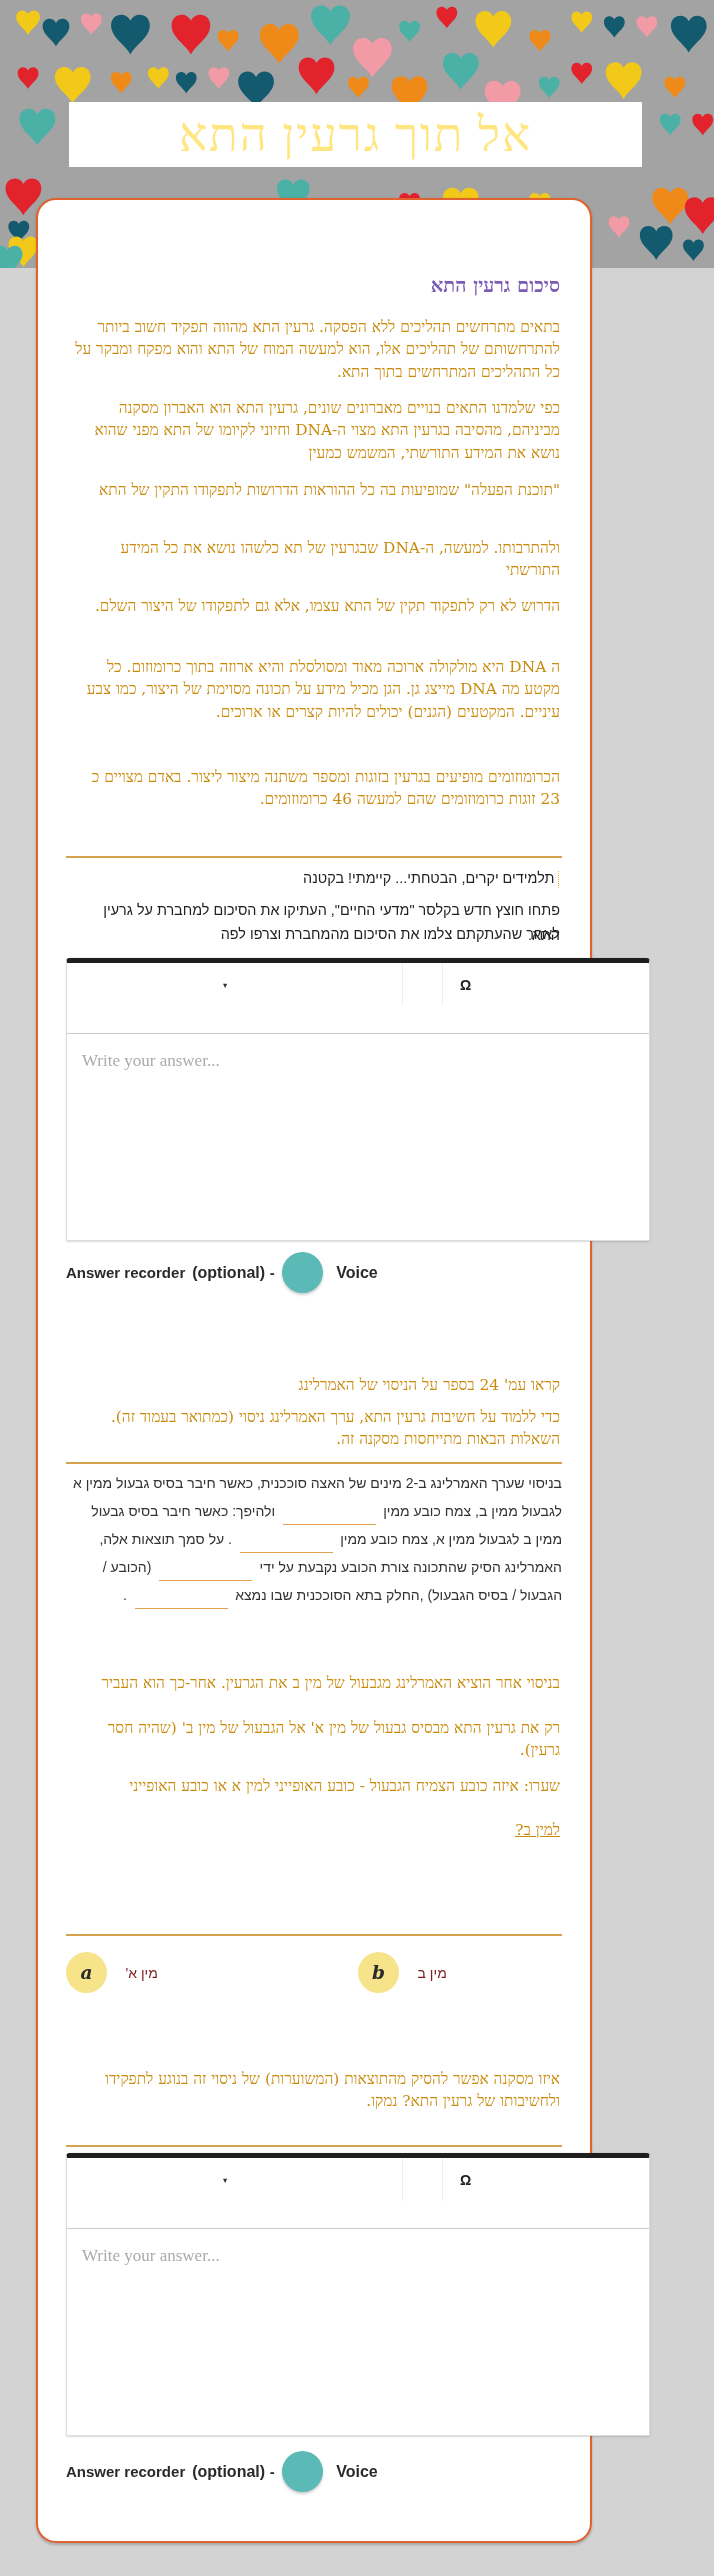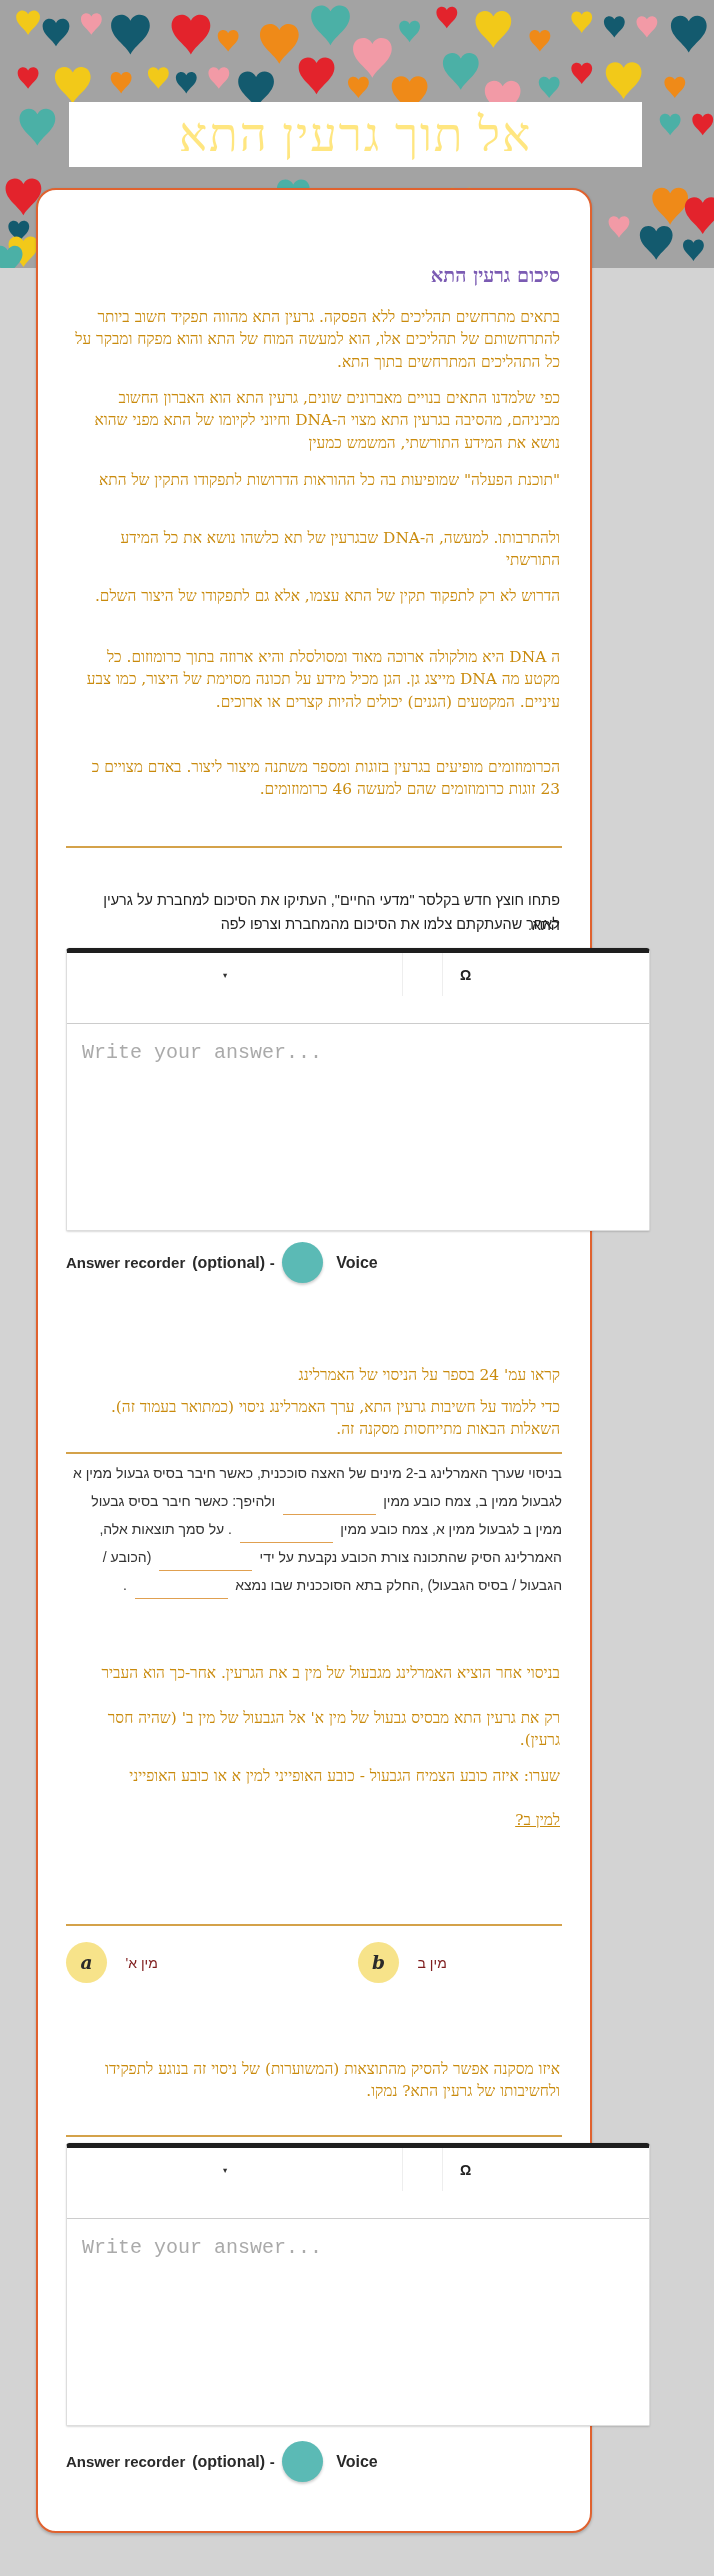--- a/index.html
+++ b/index.html
@@ -3,38 +3,38 @@
 <meta charset="utf-8">
 <style>
   * { box-sizing: border-box; margin: 0; padding: 0; }
   html, body { width: 715px; height: 2576px; background: #d3d3d3; overflow: hidden; }
   body { position: relative; font-family: "Liberation Sans", sans-serif; }
 
   .hearts-bg { position: absolute; left: 0; top: 0; width: 715px; height: 268px; background: #a3a3a3; overflow: hidden; }
   .title-banner { position: absolute; left: 69px; top: 102px; width: 573px; height: 65px; background: #fff; display: flex; align-items: center; justify-content: center; direction: rtl; }
   .title-banner span { font-family: "Liberation Serif", serif; font-size: 47px; color: #ffe680; letter-spacing: 1.9px; }
 
-  .card { position: absolute; left: 36px; top: 188px; width: 556px; height: 2345px; background: #fff; border: 2.8px solid #e0622f; border-radius: 20px; box-shadow: 0 1.9px 2.8px rgba(0,0,0,0.2); }
+  .card { position: absolute; left: 36px; top: 198px; width: 556px; height: 2345px; background: #fff; border: 2.8px solid #e0622f; border-radius: 20px; box-shadow: 0 1.9px 2.8px rgba(0,0,0,0.2); }
 
   .rtl { direction: rtl; text-align: right; }
   .section-title { position: absolute; right: 30px; top: 74px; font-family: "DejaVu Serif", serif; font-weight: bold; font-size: 19.5px; color: #7b5bb3; }
   .gold-text { font-family: "DejaVu Serif", serif; color: #c98a0c; font-size: 15.4px; line-height: 22.3px; }
   .para { position: absolute; left: 30px; right: 30px; }
 
   .divider { position: absolute; left: 28px; right: 28px; height: 1.9px; background: #d4a24a; }
 
   .dark-text { font-family: "Liberation Sans", sans-serif; color: #222; font-size: 14.4px; line-height: 25px; }
 
   .editor { position: absolute; left: 28px; width: 584px; border: 0.9px solid #ddd; border-top: 5.6px solid #1e1e1e; border-radius: 3.7px 3.7px 1.9px 1.9px; background: #fff; box-shadow: 0 0.9px 1.9px rgba(0,0,0,0.15); }
   .toolbar { height: 71px; border-bottom: 1.9px solid #ccc; position: relative; }
   .tb-dropdown { position: absolute; left: 0; top: 0; width: 316px; height: 43px; display: flex; align-items: center; justify-content: center; cursor: pointer; }
   .tb-dropdown span { font-size: 8.4px; color: #333; }
   .tb-sep { position: absolute; top: 0; width: 0.9px; height: 43px; background: #eee; }
   .tb-omega { position: absolute; left: 380px; top: 0; height: 43px; width: 37px; display: flex; align-items: center; justify-content: center; font-weight: bold; font-size: 14px; color: #222; cursor: pointer; }
-  .answer-area { width: 100%; height: 203px; border: none; resize: none; padding: 17px 15px; font-family: Liberation Mono, monospace; font-size: 20px; color: #000000; outline: none; }
+  .answer-area { width: 100%; height: 203px; border: none; resize: none; padding: 17px 15px; font-family: Liberation Serif, serif; font-size: 17px; color: #000000; outline: none; }
   .answer-area::placeholder { color: #aaa; }
 
   .recorder { position: absolute; left: 28px; display: flex; align-items: center; font-family: "Liberation Sans", sans-serif; color: #2a2a2a; }
   .recorder .lbl { font-weight: bold; font-size: 15px; }
   .recorder .opt { font-weight: bold; font-size: 16px; margin-left: 7px; }
   .recorder .dash { font-weight: bold; font-size: 15px; margin-left: 4.7px; }
   .rec-btn { width: 41px; height: 41px; border-radius: 50%; background: #5bbab5; margin-left: 7.4px; box-shadow: 0 1.9px 2.8px rgba(0,0,0,0.2); cursor: pointer; }
   .recorder .voice { font-weight: bold; font-size: 16px; margin-left: 13px; }
 
   .fill-para { position: absolute; left: 28px; right: 28px; direction: rtl; text-align: right; font-family: "Liberation Sans", sans-serif; color: #333; font-size: 14px; line-height: 28px; }
@@ -116,29 +116,32 @@
   <div class="title-banner">
     <span>אל תוך גרעין התא</span>
   </div>
 </div>
 
 <div class="card">
 
   <div class="section-title rtl">סיכום גרעין התא</div>
 
   <div class="para rtl gold-text" style="top:116px;">בתאים מתרחשים תהליכים ללא הפסקה.  גרעין התא מהווה תפקיד חשוב ביותר להתרחשותם של תהליכים אלו, הוא למעשה המוח של התא והוא מפקח ומבקר על כל התהליכים המתרחשים בתוך התא.</div>
-  <div class="para rtl gold-text" style="top:197px;">כפי שלמדנו התאים בנויים מאברונים שונים, גרעין התא הוא האברון החשוב מביניהם, מהסיבה בגרעין התא מצוי ה-DNA וחיוני לקיומו של התא מפני שהוא נושא את המידע התורשתי, המשמש כמעין</div>
+  <div class="para rtl gold-text" style="top:197px;">כפי שלמדנו התאים בנויים מאברונים שונים, גרעין התא הוא האברון מסקנה מביניהם, מהסיבה בגרעין התא מצוי ה-DNA וחיוני לקיומו של התא מפני שהוא נושא את המידע התורשתי, המשמש כמעין</div>
   <div class="para rtl gold-text" style="top:279px;">"תוכנת הפעלה" שמופיעות בה כל ההוראות הדרושות לתפקודו התקין של התא</div>
   <div class="para rtl gold-text" style="top:337px;">ולהתרבותו. למעשה, ה-DNA שבגרעין של תא כלשהו נושא את כל המידע התורשתי</div>
   <div class="para rtl gold-text" style="top:395px;">הדרוש לא רק לתפקוד תקין של התא עצמו, אלא גם לתפקודו של היצור השלם.</div>
   <div class="para rtl gold-text" style="top:456px;">ה DNA היא מולקולה ארוכה מאוד ומסולסלת והיא ארוזה בתוך כרומוזום.  כל מקטע מה DNA מייצג גן.  הגן מכיל מידע על תכונה מסוימת של היצור, כמו צבע עיניים.  המקטעים (הגנים) יכולים להיות קצרים או ארוכים.</div>
   <div class="para rtl gold-text" style="top:566px;">הכרומוזומים מופיעים בגרעין בזוגות ומספר משתנה מיצור ליצור.  באדם מצויים כ 23 זוגות  כרומוזומים שהם למעשה 46 כרומוזומים.</div>
 
   <div class="divider" style="top:656px;"></div>
 
+  <div class="para rtl dark-text" style="top:666px;">
+    <span class="dotted-mark"></span><span>תלמידים יקרים, הבטחתי... קיימתי! בקטנה</span>
+  </div>
   <div class="para rtl dark-text" style="top:698px;">פתחו חוצץ חדש בקלסר "מדעי החיים",  העתיקו את הסיכום למחברת על גרעין התא.</div>
   <div class="para rtl dark-text" style="top:722px;">לאחר שהעתקתם צלמו את הסיכום מהמחברת וצרפו לפה</div>
 
   <div class="editor" style="top:758px;">
     <div class="toolbar">
       <div class="tb-dropdown">
         <span>▾</span>
       </div>
       <div class="tb-sep" style="left:335px;"></div>
       <div class="tb-sep" style="left:375px;"></div>

